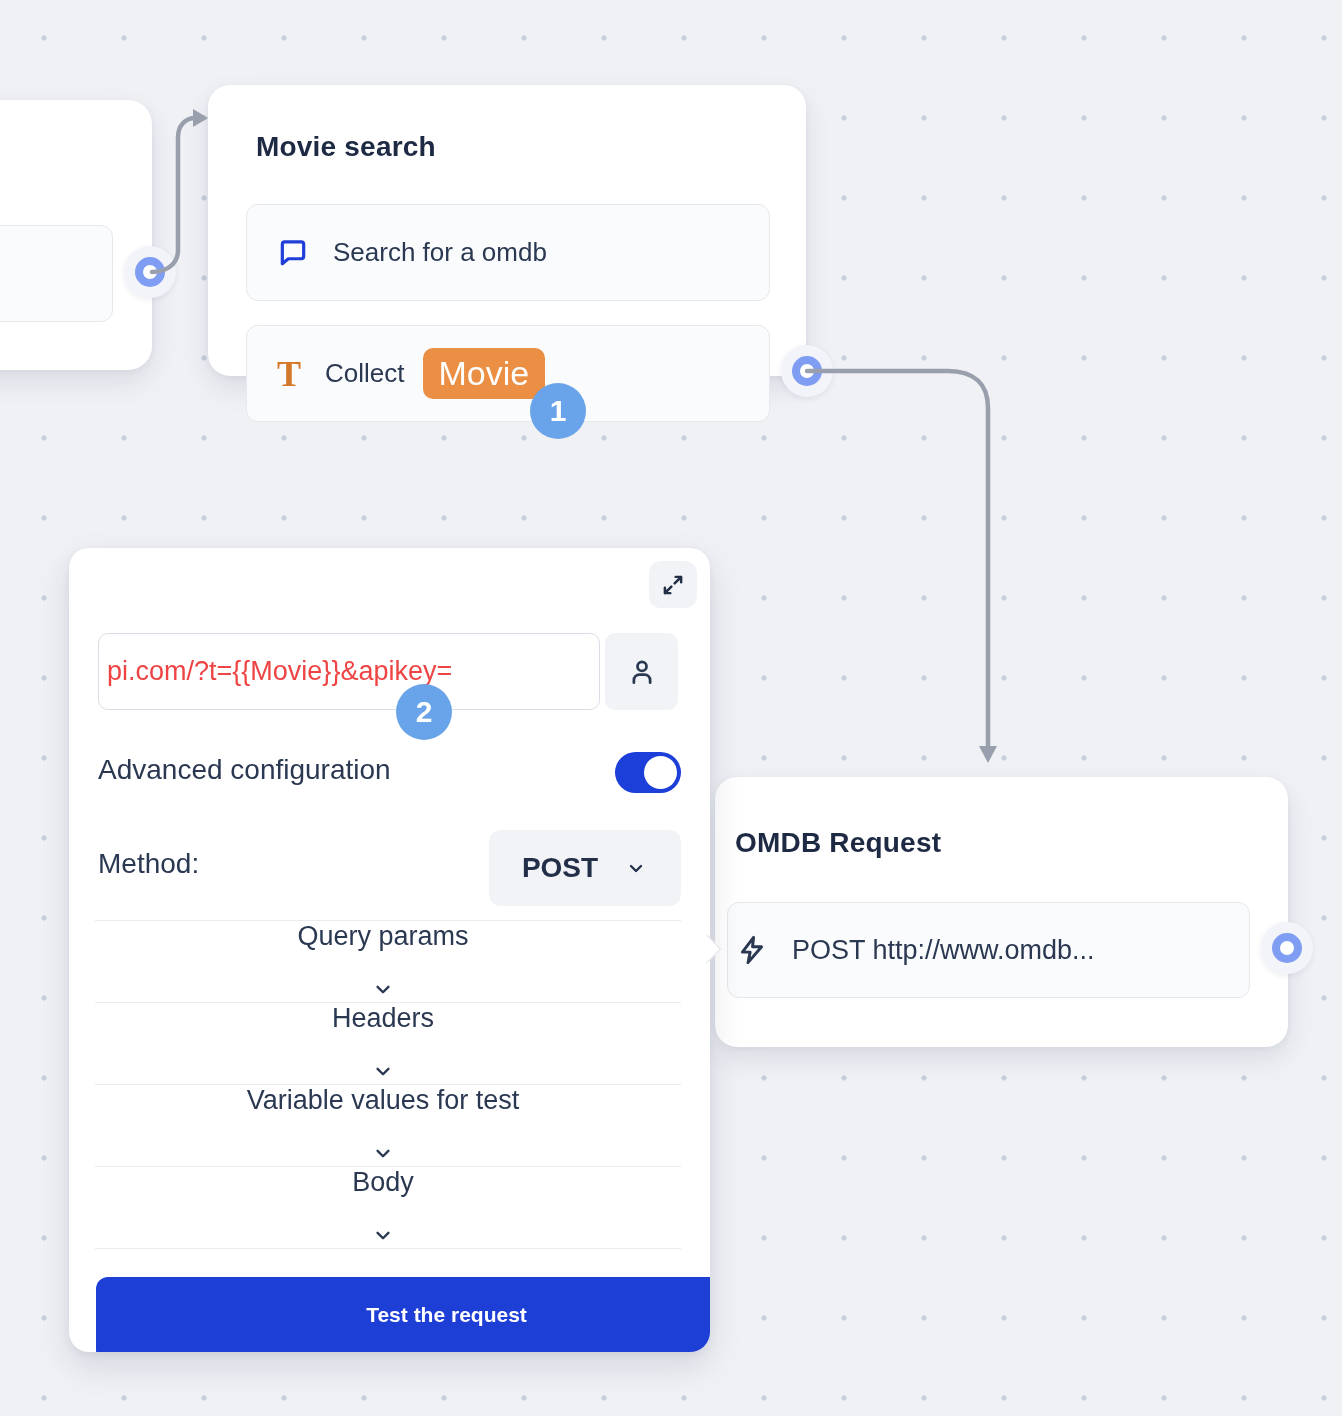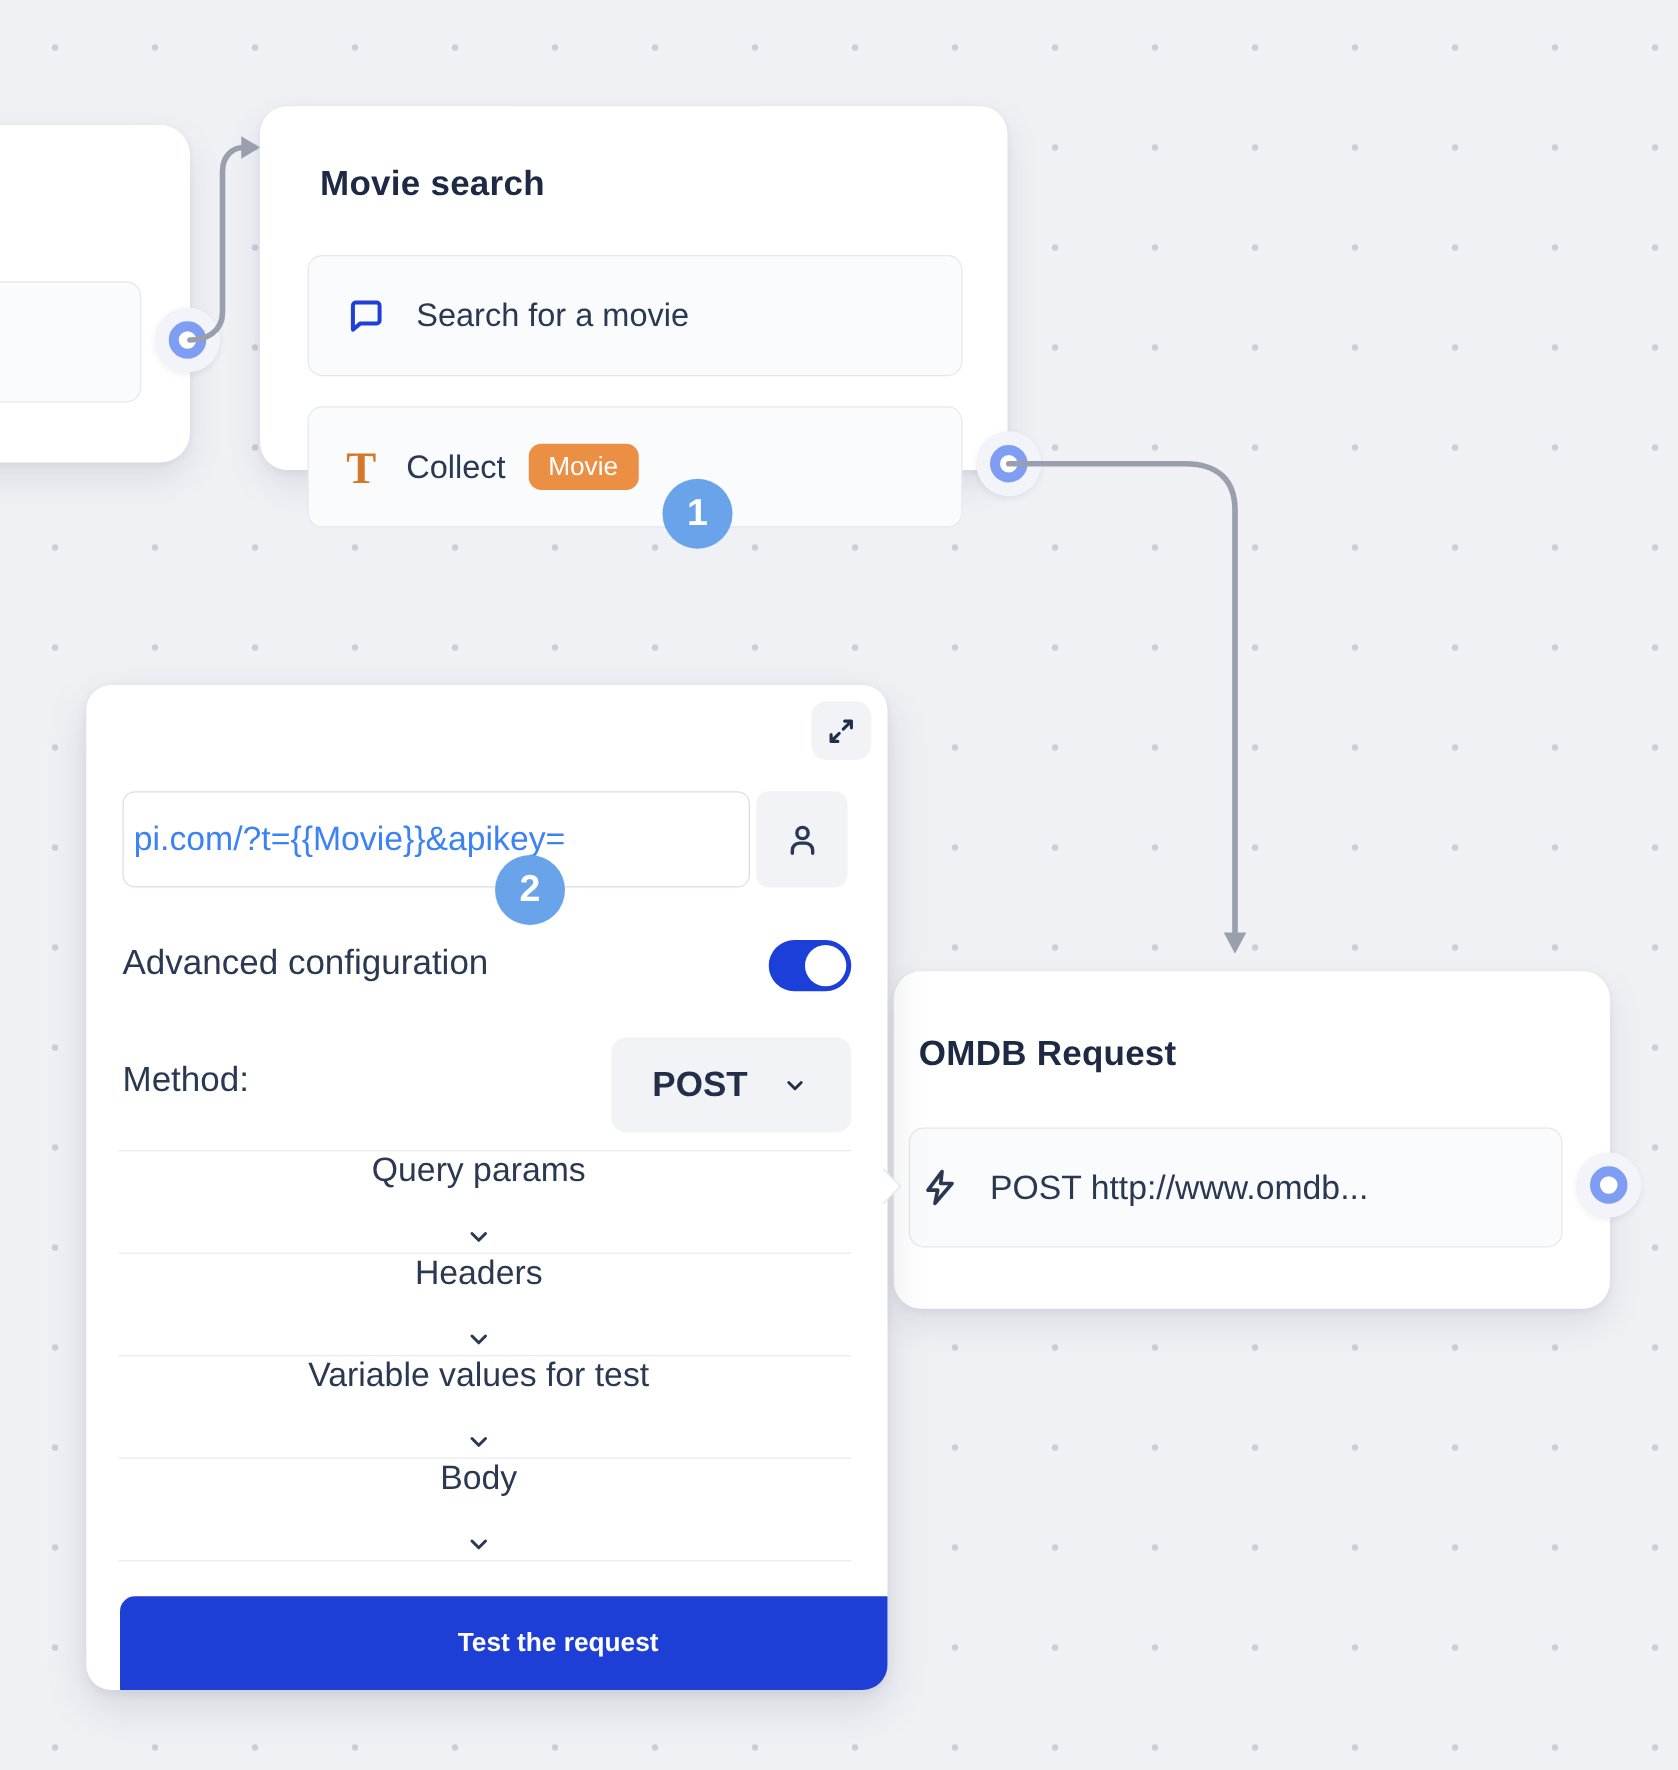--- a/index.html
+++ b/index.html
@@ -37,38 +37,38 @@
     width:30px;height:30px;border-radius:50%;background:#fff;
     border:8px solid #7E9DF3;box-sizing:border-box;
   }
   
   .step-badge{
     position:absolute;width:56px;height:56px;border-radius:50%;
     background:#69A4EA;color:#fff;font-size:30px;font-weight:700;
     display:flex;align-items:center;justify-content:center;z-index:40;
   }
   .var-badge{
-    background:#EA8F43;color:#fff;font-size:21px;border-radius:10px;
+    background:#EA8F43;color:#fff;font-size:34px;border-radius:10px;
     padding:7px 16px;line-height:1.1;
   }
   
   #panel{
     position:absolute;left:69px;top:548px;width:641px;height:804px;
     background:#fff;border-radius:20px;overflow:hidden;z-index:30;
     box-shadow:0 14px 34px rgba(30,42,72,0.13), 0 3px 8px rgba(30,42,72,0.06);
   }
   .sq-btn{
     position:absolute;background:#F1F3F6;border-radius:12px;
     display:flex;align-items:center;justify-content:center;
   }
   #url-input{
     position:absolute;left:29px;top:85px;width:502px;height:77px;box-sizing:border-box;
     background:#fff;border:1.5px solid #D9DEE6;border-radius:10px;
     display:flex;align-items:center;overflow:hidden;padding-left:8px;
-    font-size:27px;color:#3b82f6;white-space:nowrap;
+    font-size:27px;color:#ef4444;white-space:nowrap;
   }
   .panel-label{position:absolute;font-size:28px;color:#2B3852;}
   #toggle{
     position:absolute;left:546px;top:204px;width:66px;height:41px;border-radius:21px;
     background:#1C3ED9;
   }
   #toggle .knob{
     position:absolute;right:4px;top:4px;width:33px;height:33px;border-radius:50%;background:#fff;
   }
   #method-btn{
@@ -118,21 +118,21 @@
     <div class="port-ring"></div>
   </div>
 
   <div class="card" style="left:208px;top:85px;width:598px;height:291px;">
     <div class="node-title" style="left:48px;top:46px;">Movie search</div>
 
     <div class="node-row" style="left:38px;top:119px;width:524px;height:97px;">
       <svg class="icon" width="32" height="32" viewBox="0 0 24 24">
         <path d="M4 5.5 A1.8 1.8 0 0 1 5.8 3.7 H18.2 A1.8 1.8 0 0 1 20 5.5 V14.5 A1.8 1.8 0 0 1 18.2 16.3 H8.5 L4 20 Z" fill="none" stroke="#1F3FD8" stroke-width="2.4" stroke-linejoin="round"></path>
       </svg>
-      <span class="row-label">Search for a movie</span>
+      <span class="row-label">Search for a omdb</span>
     </div>
 
     <div class="node-row" style="left:38px;top:240px;width:524px;height:97px;">
       <span style="font-family:'Liberation Serif',serif;font-size:36px;font-weight:600;color:#D4782A;line-height:1;">T</span>
       <span class="row-label">Collect</span>
       <span class="var-badge" style="margin-left:-6px;">Movie</span>
     </div>
   </div>
   <div class="step-badge" style="left:530px;top:383px;">1</div>
   <div class="port-halo" style="left:781px;top:345px;">

